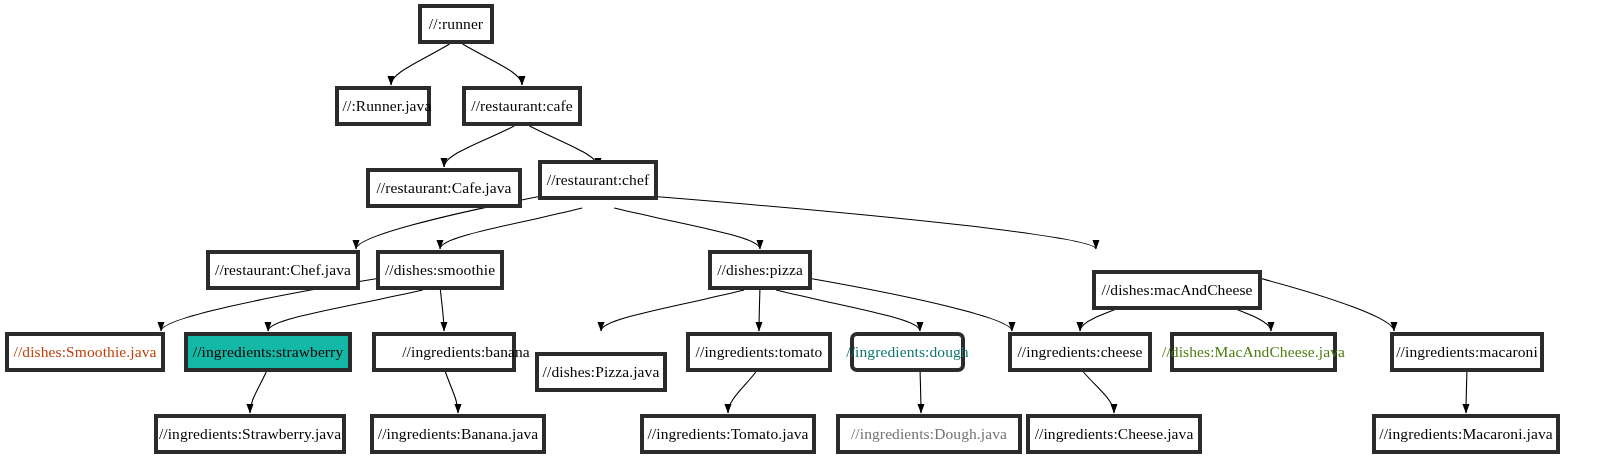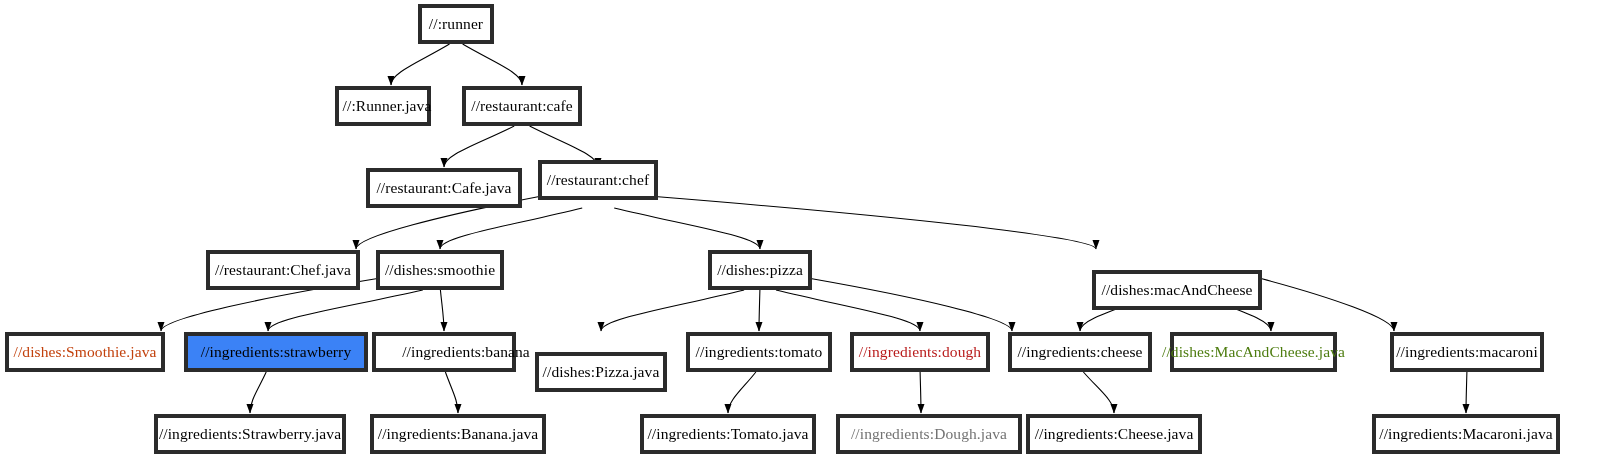--- a/index.html
+++ b/index.html
@@ -104,33 +104,33 @@
       </div>
       <div class="node" style="left: 708px; top: 250px; width: 104px; border-color: rgb(43, 43, 43); background: rgb(255, 255, 255); color: rgb(0, 0, 0);">
         <span class="node-label">//dishes:pizza</span>
       </div>
       <div class="node" style="left: 1092px; top: 250px; width: 170px; border-color: rgb(43, 43, 43); background: rgb(255, 255, 255); color: rgb(0, 0, 0); margin-top: 20px;">
         <span class="node-label">//dishes:macAndCheese</span>
       </div>
       <div class="node" style="left: 5px; top: 332px; width: 160px; border-color: rgb(43, 43, 43); background: rgb(255, 255, 255); color: #c2410c;">
         <span class="node-label">//dishes:Smoothie.java</span>
       </div>
-      <div class="node" style="left: 184px; top: 332px; width: 184px; border-color: rgb(43, 43, 43); background: #3b82f6; color: rgb(0, 0, 0);">
+      <div class="node" style="left: 184px; top: 332px; width: 168px; border-color: rgb(43, 43, 43); background: #14b8a6; color: rgb(0, 0, 0);">
         <span class="node-label">//ingredients:strawberry</span>
       </div>
       <div class="node" style="left: 372px; top: 332px; width: 144px; border-color: rgb(43, 43, 43); background: rgb(255, 255, 255); color: rgb(0, 0, 0); padding-left: 44px;">
         <span class="node-label">//ingredients:banana</span>
       </div>
       <div class="node" style="left: 535px; top: 332px; width: 132px; border-color: rgb(43, 43, 43); background: rgb(255, 255, 255); color: rgb(0, 0, 0); margin-top: 20px;">
         <span class="node-label">//dishes:Pizza.java</span>
       </div>
       <div class="node" style="left: 686px; top: 332px; width: 146px; border-color: rgb(43, 43, 43); background: rgb(255, 255, 255); color: rgb(0, 0, 0);">
         <span class="node-label">//ingredients:tomato</span>
       </div>
-      <div class="node" style="left: 850px; top: 332px; width: 140px; border-color: rgb(43, 43, 43); background: rgb(255, 255, 255); color: #b91c1c;">
+      <div class="node" style="left: 850px; top: 332px; width: 115px; border-color: rgb(43, 43, 43); background: rgb(255, 255, 255); color: #0f766e; border-radius: 7px;">
         <span class="node-label">//ingredients:dough</span>
       </div>
       <div class="node" style="left: 1008px; top: 332px; width: 144px; border-color: rgb(43, 43, 43); background: rgb(255, 255, 255); color: rgb(0, 0, 0);">
         <span class="node-label">//ingredients:cheese</span>
       </div>
       <div class="node" style="left: 1170px; top: 332px; width: 167px; border-color: rgb(43, 43, 43); background: rgb(255, 255, 255); color: #4d7c0f;">
         <span class="node-label">//dishes:MacAndCheese.java</span>
       </div>
       <div class="node" style="left: 1390px; top: 332px; width: 154px; border-color: rgb(43, 43, 43); background: rgb(255, 255, 255); color: rgb(0, 0, 0);">
         <span class="node-label">//ingredients:macaroni</span>

